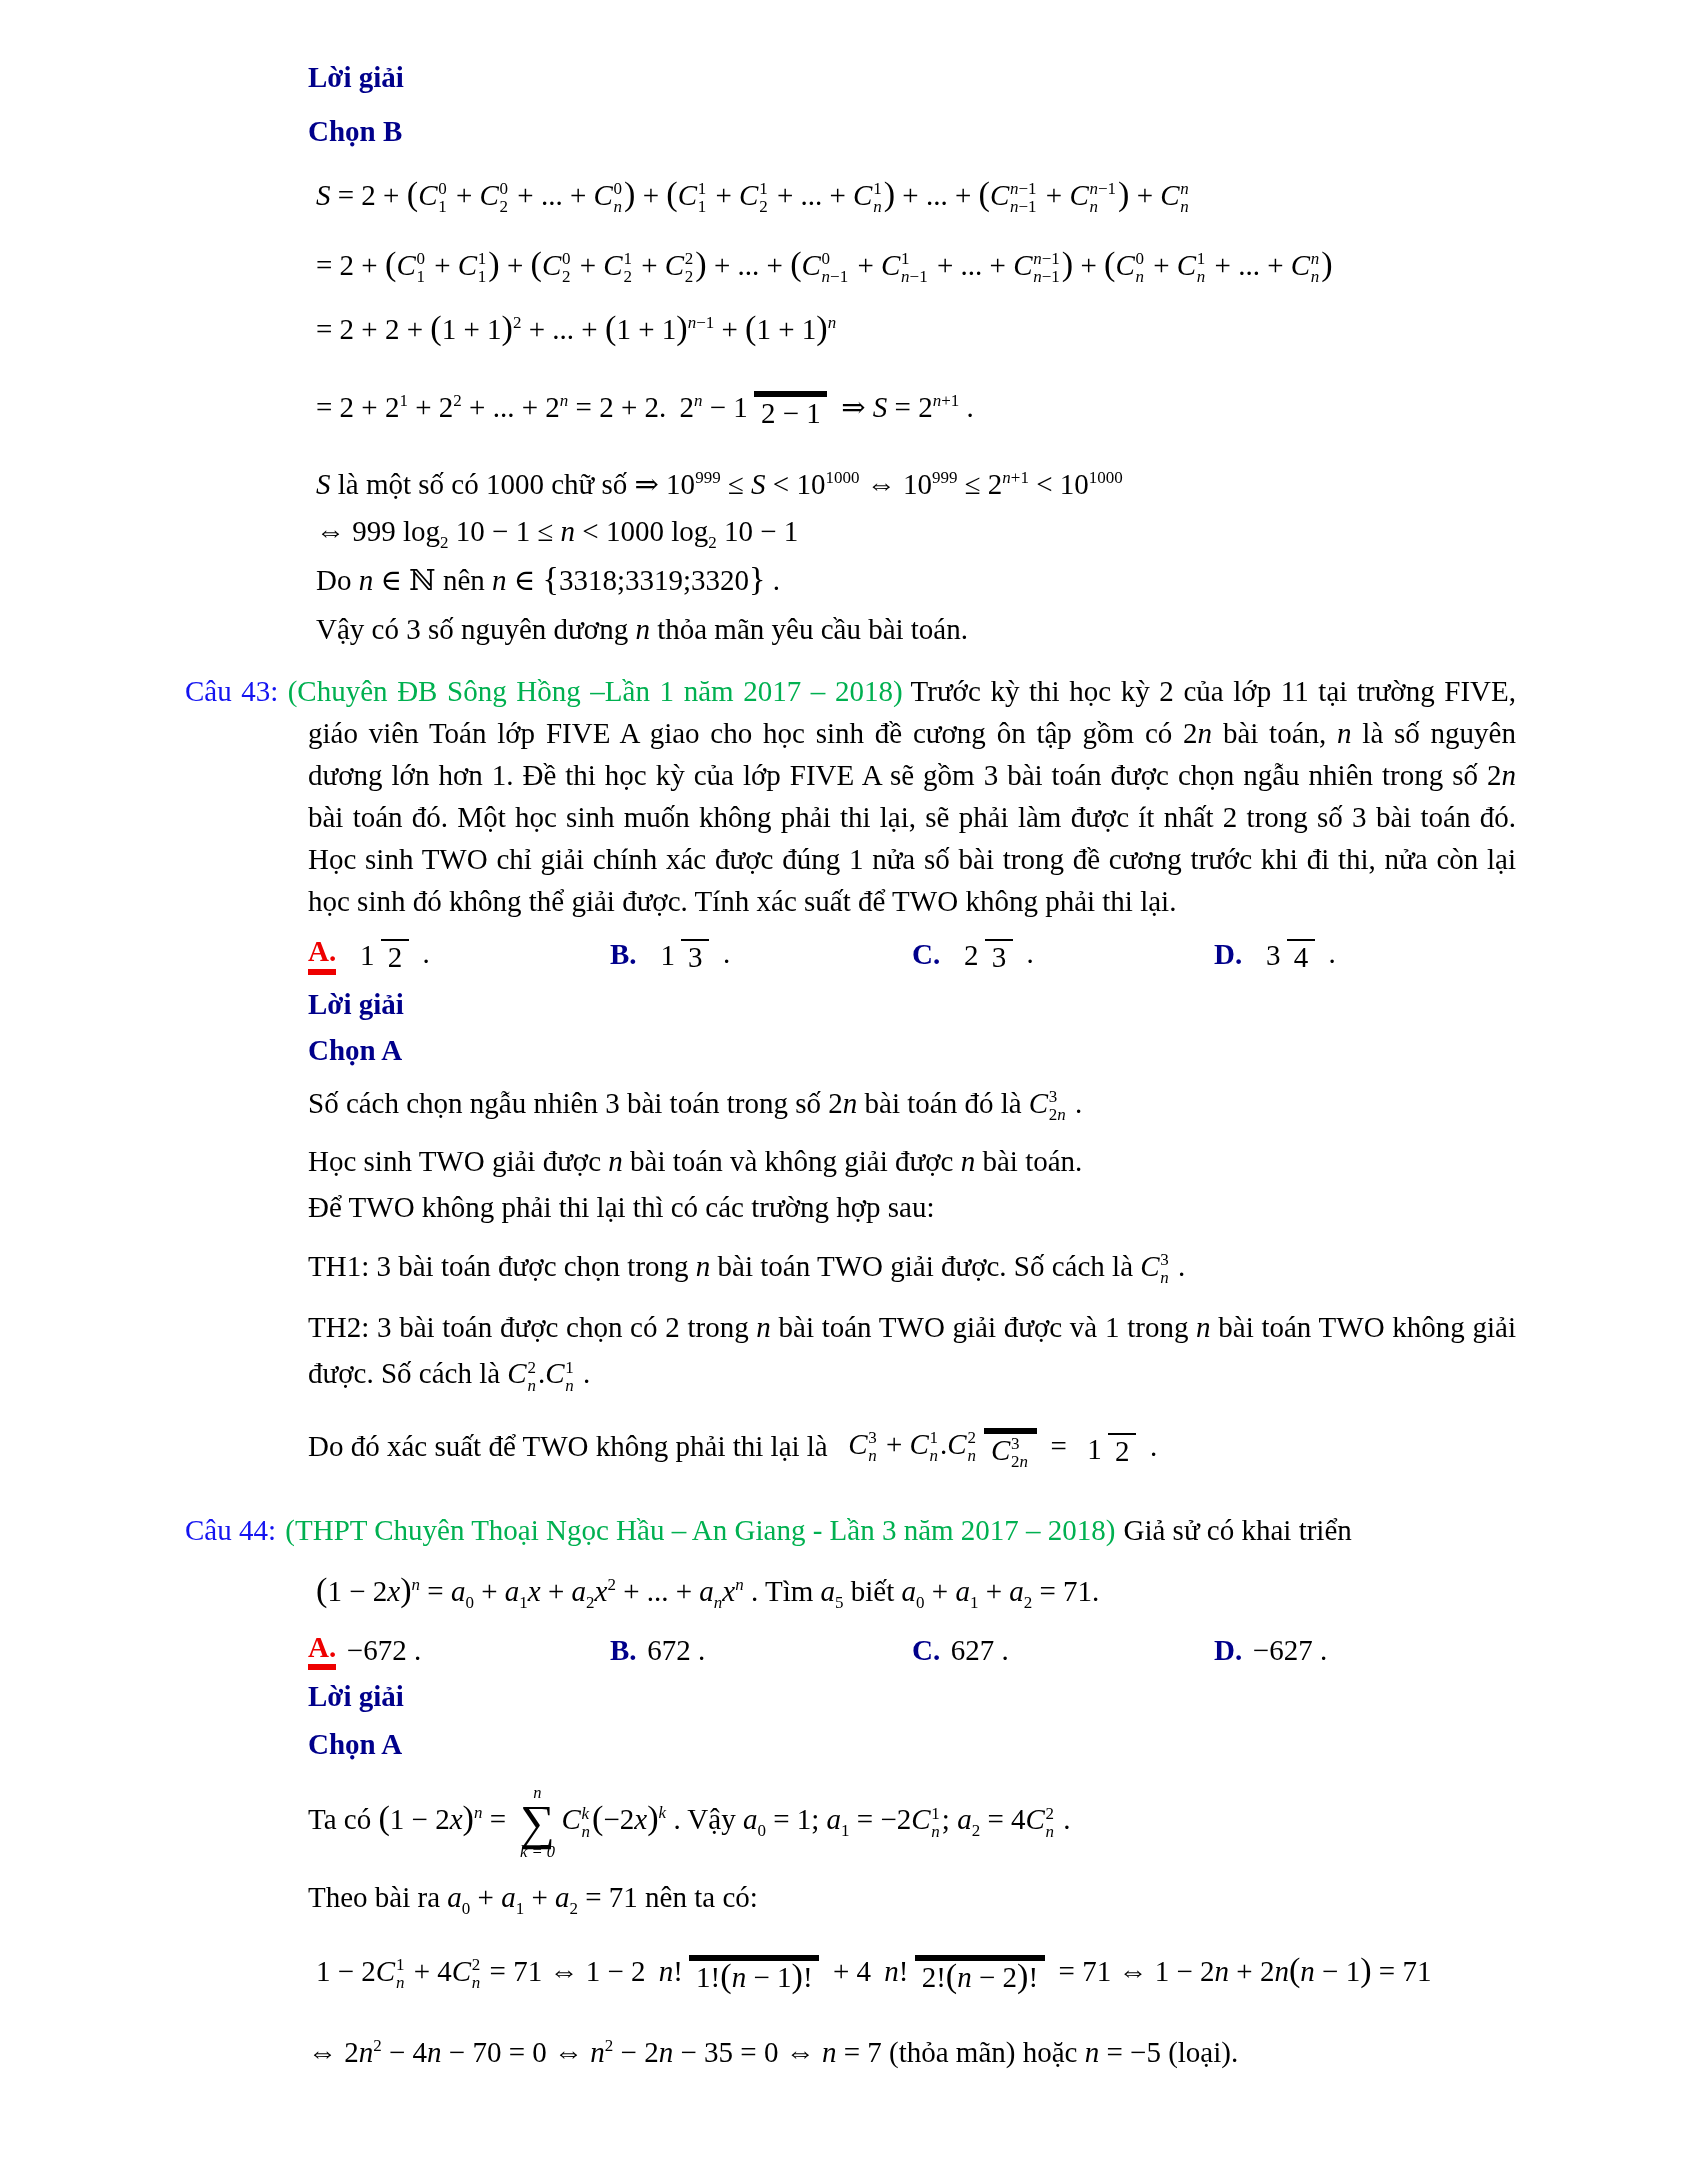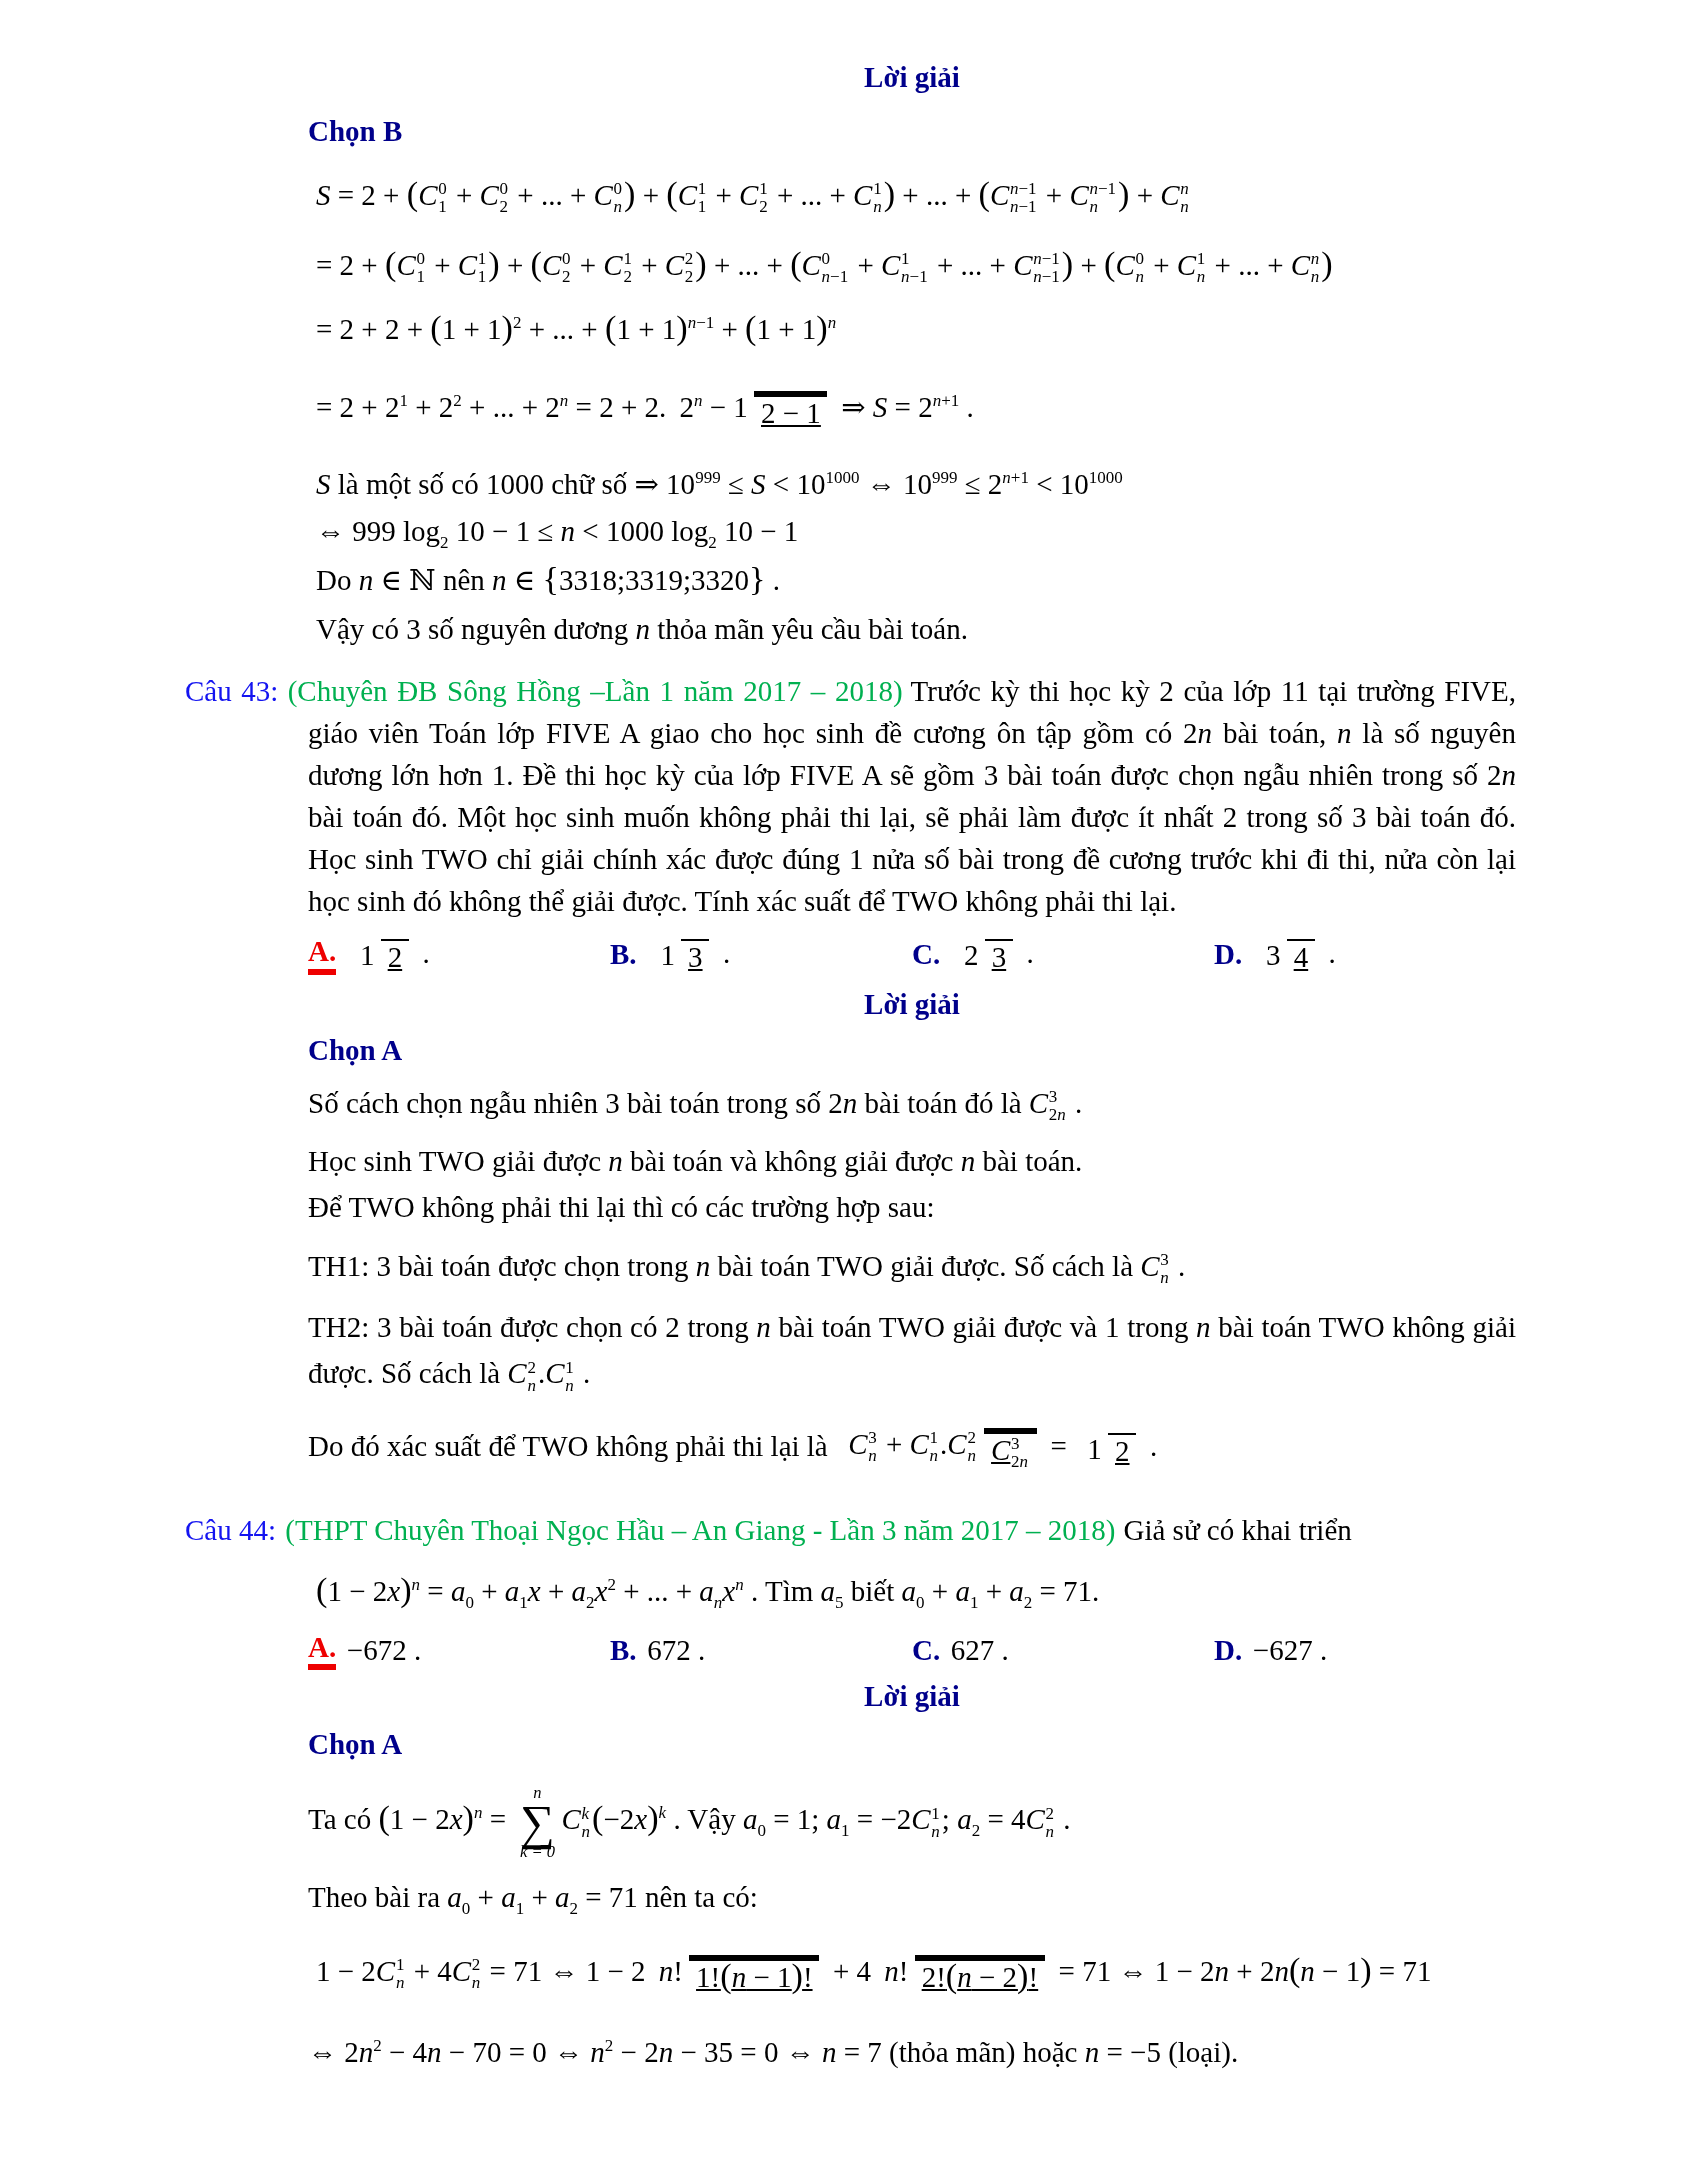--- a/index.html
+++ b/index.html
@@ -7,21 +7,21 @@
     position:relative;
     width:1687px;height:2183px;
     background:#ffffff;
     overflow:hidden;
     font-family:"Liberation Serif","DejaVu Serif","DejaVu Sans",serif;
     font-size:29px;color:#000;
   }
   .content{padding:56px 171px 0 308px;}
 
   
-  .lg{text-align:center;font-weight:bold;color:#00008B;line-height:42px;}
+  .lg{text-align:left;font-weight:bold;color:#00008B;line-height:42px;}
   .chon{font-weight:bold;color:#00008B;line-height:40px;}
 
   
   .fline{margin-left:8px;white-space:nowrap;}
   .sline{margin-left:0;}
   .tall{line-height:66px;}
   .med{line-height:53px;}
   .txt{line-height:45px;}
   .plain{line-height:42px;}
   .xtall{line-height:93px;}
@@ -30,21 +30,21 @@
   
   .ss{display:inline-flex;flex-direction:column;text-align:left;
       vertical-align:middle;font-size:17px;line-height:18px;margin:0 2px 0 0.7px;font-style:normal;}
   .ss span{display:block;}
   sup,sub{font-size:17px;line-height:0;}
 
   
   .frac{display:inline-flex;flex-direction:row;text-align:center;
         vertical-align:middle;margin:0 6.6px;line-height:1.12;}
   .frac .num{padding:0 6.6px;}
-  .frac .den{border-top:2.6px solid #000;padding:0 6.6px;text-decoration:underline;}
+  .frac .den{border-top:2.6px solid #000;padding:0 6.6px;}
   .frac.thick .den{border-top:6px solid #000;}
 
   
   .sum{display:inline-flex;flex-direction:column;align-items:center;
        vertical-align:middle;margin:0 6.6px;line-height:1;}
   .sum .sig{font-size:49px;line-height:41px;}
   .sum .lim{font-size:16.5px;line-height:18px;font-style:italic;}
 
   .bp{font-size:1.18em;line-height:0;}
 

